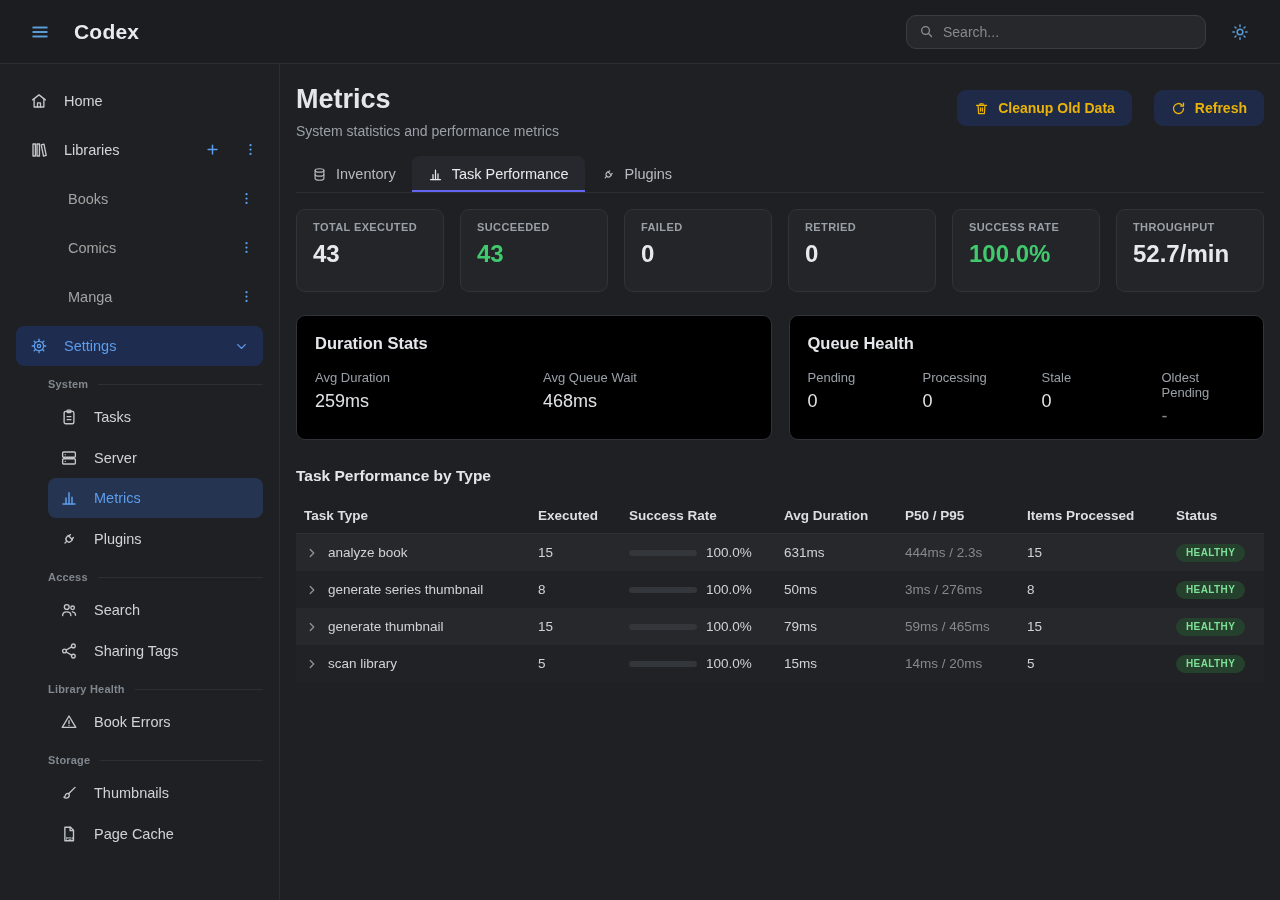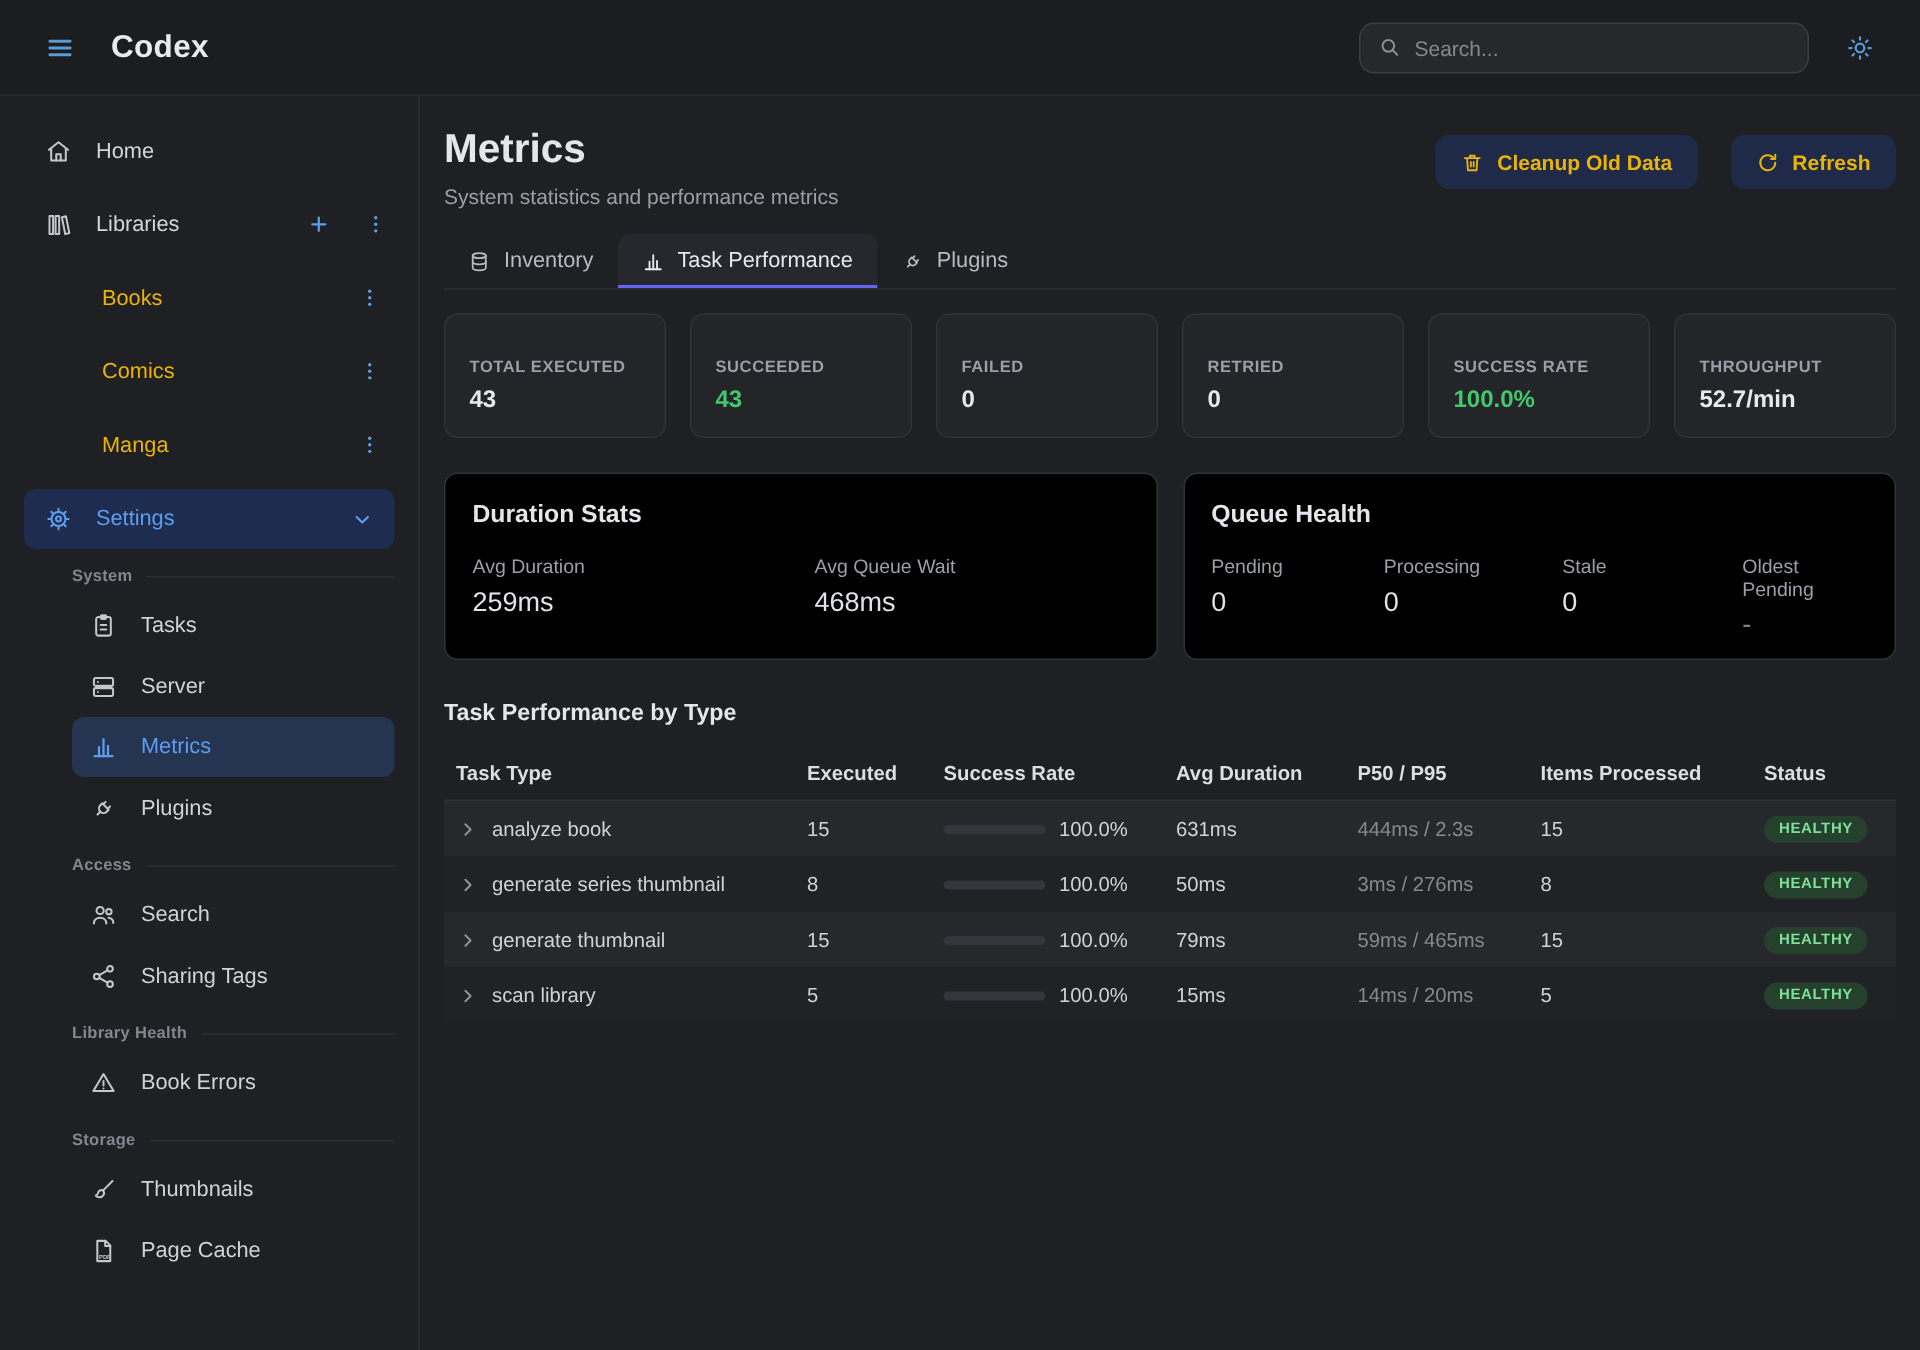--- a/index.html
+++ b/index.html
@@ -25,21 +25,21 @@
   .app { display:flex; height:836px; }
   .sidebar { width:280px; border-right:1px solid #2a2d32; padding-top:12px; overflow:hidden; flex-shrink:0; }
   .main { flex:1; padding:20px 16px 0 16px; overflow:hidden; }
 
   
   .nav-item { display:flex; align-items:center; height:49px; padding:0 18px 0 30px;
     gap:16px; font-size:14.5px; color:#d2d5d9; cursor:pointer; }
   .nav-item .ic { color:#c3c7cc; }
   .nav-item .grow { flex:1; }
   .lib-child { display:flex; align-items:center; height:49px; padding:0 22px 0 68px;
-    font-size:14.5px; color:#eab308; cursor:pointer; }
+    font-size:14.5px; color:#a3a3a3; cursor:pointer; }
   .lib-child .grow { flex:1; }
   .mini-btn { width:22px; height:22px; border:none; background:transparent; color:#5c9ded;
     display:flex; align-items:center; justify-content:center; cursor:pointer; }
   .settings-row { margin:5px 16px; height:40px; border-radius:8px; background:#1e2c4f;
     display:flex; align-items:center; padding:0 14px; gap:16px; color:#5c9ded; font-size:14.5px; cursor:pointer; }
   .settings-row .grow { flex:1; }
   .section-label { display:flex; align-items:center; gap:10px; margin:12px 16px 6px 48px;
     font-size:11px; font-weight:bold; color:#81878e; letter-spacing:.2px; }
   .section-label::after { content:""; flex:1; height:1px; background:#2c2f34; }
   .sub-item { display:flex; align-items:center; height:41px; padding:0 16px 0 60px;
@@ -61,23 +61,23 @@
   
   .tabs { margin-top:17px; display:flex; border-bottom:1px solid #2b2e33; }
   .tab { display:flex; align-items:center; gap:9px; padding:0 16px; height:36px;
     font-size:14.5px; color:#b6bbc1; cursor:pointer; background:transparent; border:none;
     font-family:"Liberation Sans", sans-serif; }
   .tab.active { background:#26282d; border-radius:8px 8px 0 0; color:#e7e9ec;
     box-shadow: inset 0 -2px 0 #6466f1; }
 
   
   .stats-row { margin-top:16px; display:grid; grid-template-columns:repeat(6,1fr); gap:16px; }
-  .stat-card { background:#232528; border:1px solid #303338; border-radius:9px; padding:29px 16px; height:83px; }
+  .stat-card { background:#232528; border:1px solid #303338; border-radius:9px; padding:11px 16px; height:83px; }
   .stat-label { font-size:11px; font-weight:bold; color:#9aa0a7; letter-spacing:.4px; }
-  .stat-value { margin-top:7px; font-size:16px; font-weight:bold; color:#e7e9ec; }
+  .stat-value { margin-top:7px; font-size:24px; font-weight:bold; color:#e7e9ec; }
   .stat-value.green, .green-text { color:#41c96d; }
 
   
   .cards-row { margin-top:23px; display:grid; grid-template-columns:1fr 1fr; gap:17px; }
   .wide-card { background:#000000; border:1px solid #303338; border-radius:9px; padding:18px 18px 24px; height:125px; }
   .wide-title { font-size:16.5px; font-weight:bold; color:#e4e6e9; }
   .metric-grid-2 { margin-top:17px; display:grid; grid-template-columns:228px 1fr; }
   .metric-grid-4 { margin-top:17px; display:grid; grid-template-columns:115px 119px 120px 1fr; }
   .m-label { font-size:13px; color:#9aa0a7; }
   .m-value { margin-top:6px; font-size:18px; color:#e1e3e6; }

